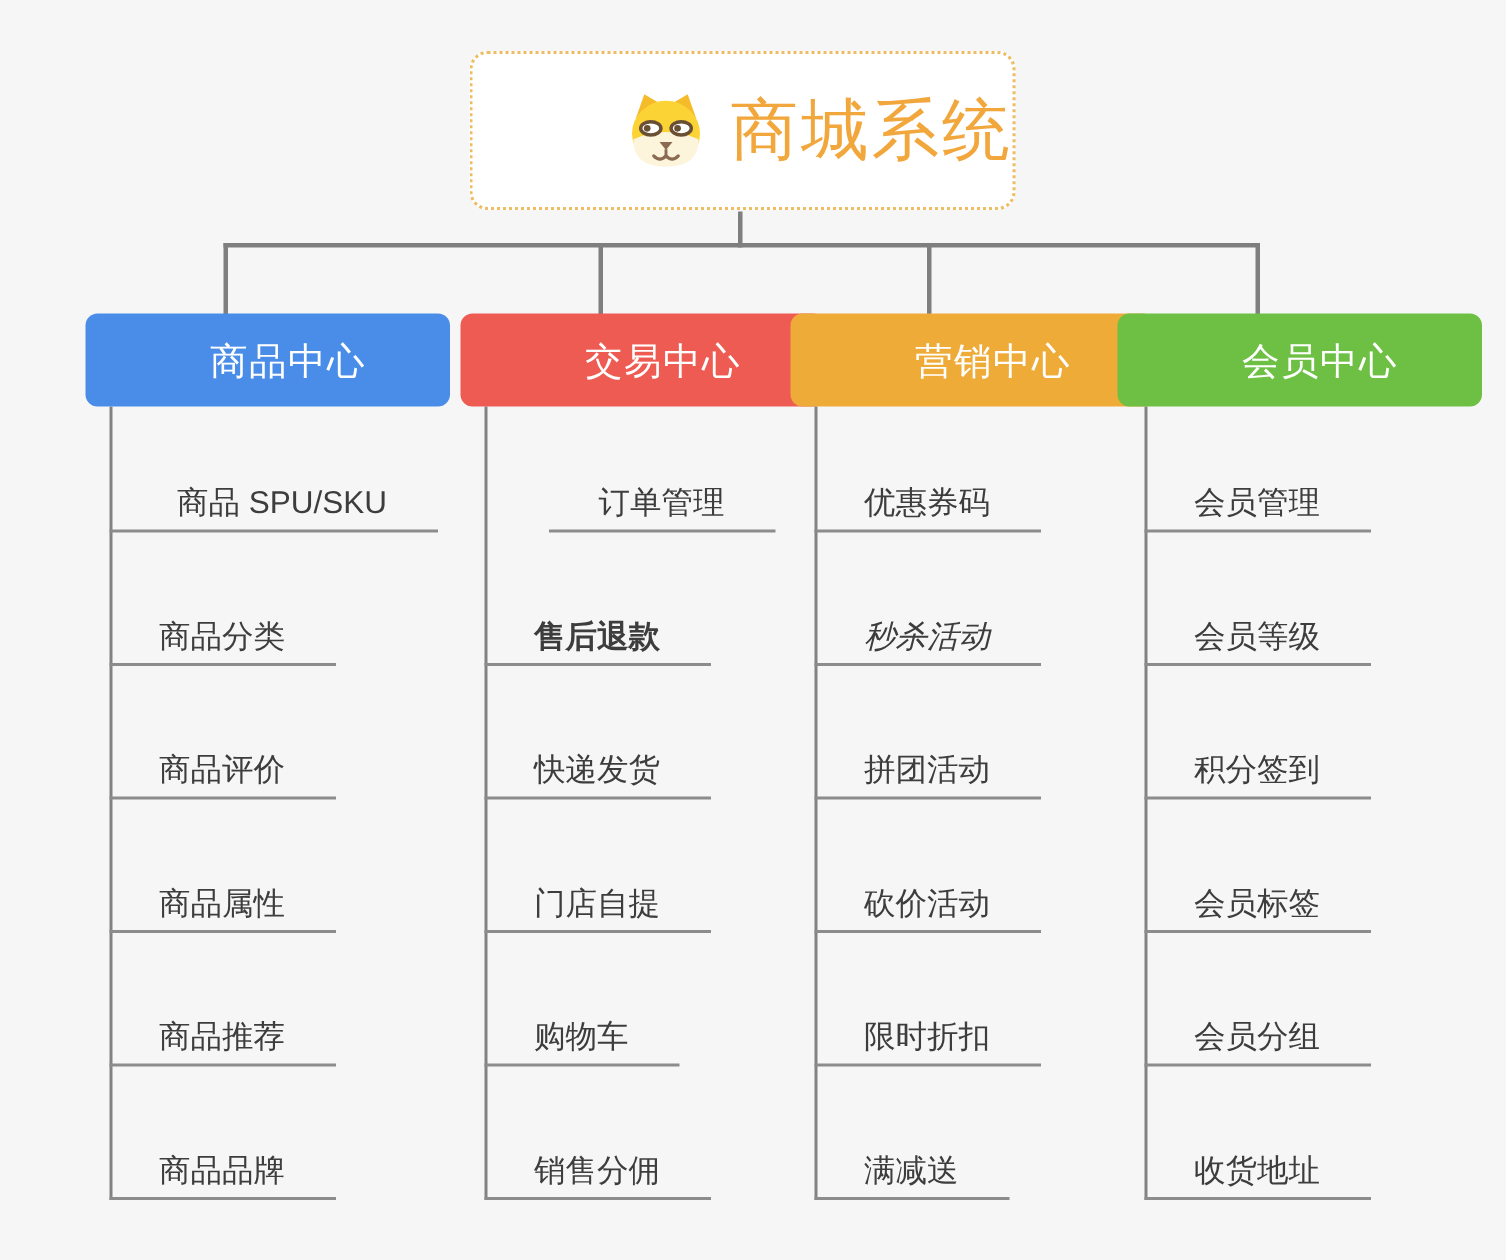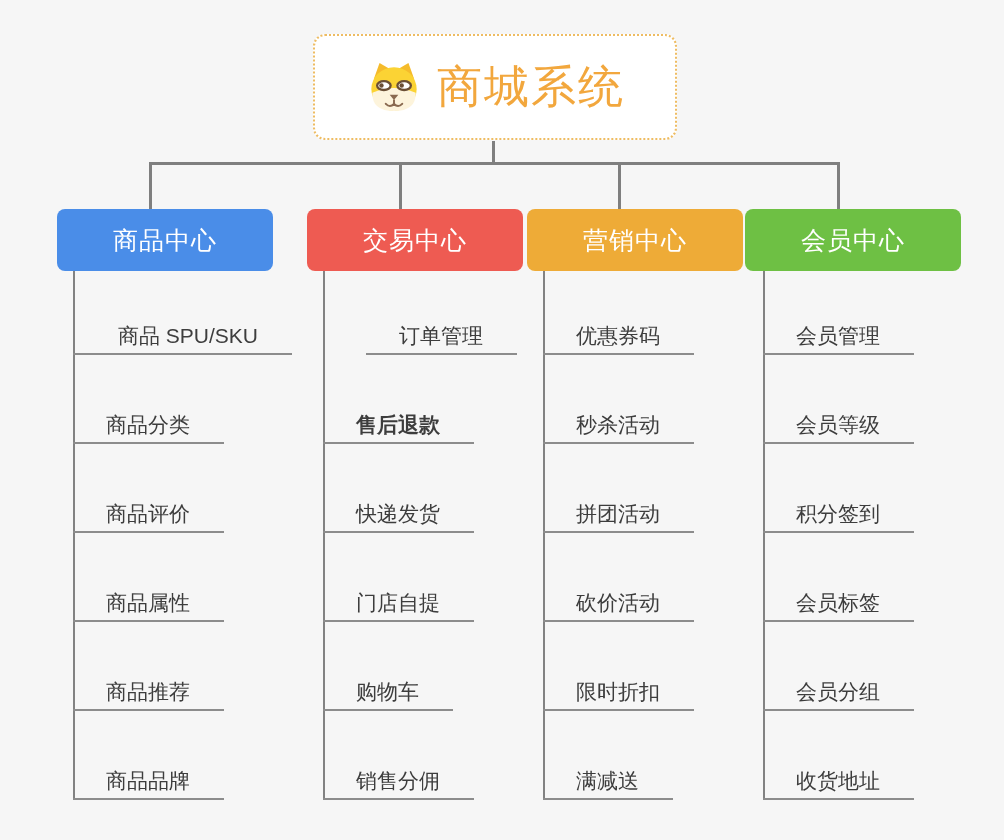--- a/index.html
+++ b/index.html
@@ -7,27 +7,27 @@
 
   
   .conn{position:absolute;background:#7f7f7f;}
   .root-stem{left:492px;top:141px;width:3px;height:24px;}
   .hbar{left:149px;top:162px;width:691px;height:3px;}
   .drop{top:162px;width:3px;height:48px;}
 
   
   .root-node{position:absolute;left:313px;top:34px;width:364px;height:106px;background:#ffffff;
     border:2px dotted #eebc62;border-radius:12px;box-sizing:border-box;
-    display:flex;align-items:center;justify-content:center;gap:14px;}
+    display:flex;align-items:center;justify-content:flex-end;gap:14px;}
   .root-title{font-size:45px;color:#f2a73d;letter-spacing:2px;white-space:nowrap;}
 
   
   .branch-box{position:absolute;top:209px;width:216px;height:62px;border-radius:8px;
     display:flex;align-items:center;justify-content:center;
-    color:#ffffff;font-size:25px;letter-spacing:1px;white-space:nowrap;}
+    color:#ffffff;font-size:25px;letter-spacing:1px;white-space:nowrap;padding-left:27px;}
 
   
   .spine{position:absolute;top:271px;width:2px;height:529px;background:#828282;}
 
   
   .item{position:absolute;box-sizing:content-box;height:36px;line-height:38px;
     padding:0 34px 0 33px;border-bottom:2px solid #8c8c8c;
     font-size:21px;color:#3d3d3d;white-space:nowrap;}
 </style>
 </head>
@@ -79,21 +79,21 @@
   <div class="item" style="left:73px;top:762px;">商品品牌</div>
 
   <div class="item" style="left:323px;top:317px;margin-left:43px;">订单管理</div>
   <div class="item" style="left:323px;top:406px;font-weight:bold;">售后退款</div>
   <div class="item" style="left:323px;top:495px;">快递发货</div>
   <div class="item" style="left:323px;top:584px;">门店自提</div>
   <div class="item" style="left:323px;top:673px;">购物车</div>
   <div class="item" style="left:323px;top:762px;">销售分佣</div>
 
   <div class="item" style="left:543px;top:317px;">优惠券码</div>
-  <div class="item" style="left:543px;top:406px;">秒杀活动</div>
+  <div class="item" style="left:543px;top:406px;font-style:italic;">秒杀活动</div>
   <div class="item" style="left:543px;top:495px;">拼团活动</div>
   <div class="item" style="left:543px;top:584px;">砍价活动</div>
   <div class="item" style="left:543px;top:673px;">限时折扣</div>
   <div class="item" style="left:543px;top:762px;">满减送</div>
 
   <div class="item" style="left:763px;top:317px;">会员管理</div>
   <div class="item" style="left:763px;top:406px;">会员等级</div>
   <div class="item" style="left:763px;top:495px;">积分签到</div>
   <div class="item" style="left:763px;top:584px;">会员标签</div>
   <div class="item" style="left:763px;top:673px;">会员分组</div>

